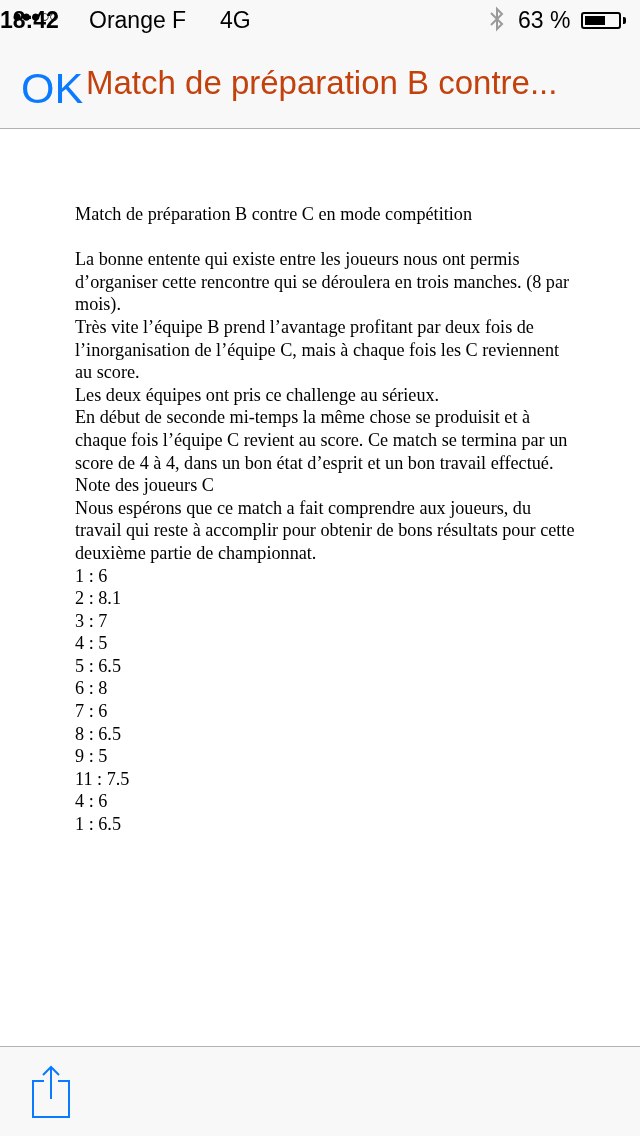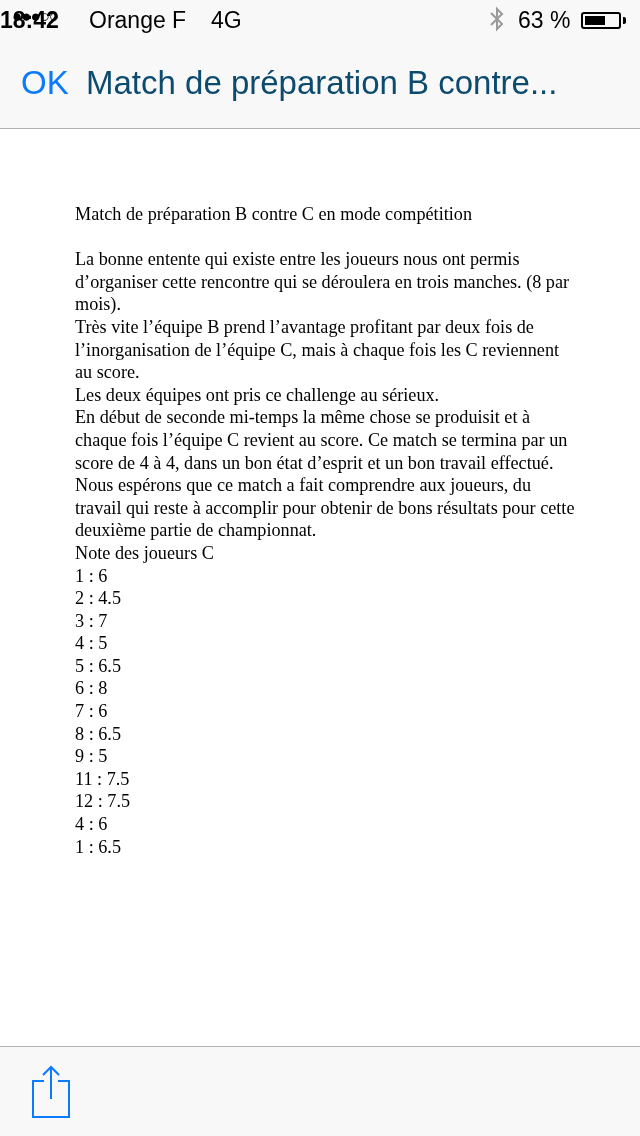--- a/index.html
+++ b/index.html
@@ -8,37 +8,37 @@
       background: #ffffff;
       font-family: "Liberation Sans", "DejaVu Sans", sans-serif;
     }
     .statusbar {
       position: absolute; left: 0; top: 0; width: 640px; height: 40px;
       background: #f8f8f8;
       font-size: 23px; color: #000;
     }
     .statusbar .signal { position: absolute; left: 12px; top: 7px; font-size: 17px; letter-spacing: -1px; }
     .statusbar .carrier { position: absolute; left: 89px; top: 7px; }
-    .statusbar .net { position: absolute; left: 211px; top: 7px; }
+    .statusbar .net { position: absolute; left: 220px; top: 7px; }
     .statusbar .time { position: absolute; left: 0; width: 589px; text-align: left; top: 7px; font-weight: bold; }
     .statusbar .bt { position: absolute; left: 488px; top: 5px; width: 18px; height: 28px; }
     .statusbar .pct { position: absolute; left: 518px; top: 7px; }
     .statusbar .battery { position: absolute; left: 581px; top: 12px; width: 40px; height: 17px; border: 2px solid #000; border-radius: 3px; box-sizing: border-box; }
     .statusbar .battery .fill { position: absolute; left: 2px; top: 2px; bottom: 2px; background: #000; }
     .statusbar .battery-tip { position: absolute; left: 623px; top: 17px; width: 3px; height: 7px; background: #000; border-radius: 0 2px 2px 0; }
 
     .navbar {
       position: absolute; left: 0; top: 40px; width: 640px; height: 88px;
       background: #f8f8f8; border-bottom: 1px solid #b2b2b2;
     }
     .navbar .ok {
-      position: absolute; left: 21px; top: 24px; font-size: 33px; color: #0a7aff; cursor: pointer;
+      position: absolute; left: 21px; top: 24px; font-size: 43px; color: #0a7aff; cursor: pointer;
     }
     .navbar .title {
-      position: absolute; left: 86px; top: 24px; font-size: 33px; color: #0c4a6e; font-weight: 500;
+      position: absolute; left: 86px; top: 24px; font-size: 33px; color: #c2410c; font-weight: 500;
       white-space: nowrap;
     }
 
     .content {
       position: absolute; left: 0; top: 129px; width: 576px; height: 917px; background: #fff;
     }
     .doc {
       position: absolute; left: 75px; top: 74px; width: 500px;
       font-family: "Liberation Serif", "DejaVu Serif", serif;
       font-size: 18.2px; line-height: 22.6px; color: #000;
@@ -76,33 +76,32 @@
 </div>
 
 <div class="content">
   <div class="doc">
     <p>Match de préparation B contre C en mode compétition</p>
     <div class="gap"></div>
     <p>La bonne entente qui existe entre les joueurs nous ont permis d’organiser cette rencontre qui se déroulera en trois manches. (8 par mois).</p>
     <p>Très vite l’équipe B prend l’avantage profitant par deux fois de l’inorganisation de l’équipe C, mais à chaque fois les C reviennent au score.</p>
     <p>Les deux équipes ont pris ce challenge au sérieux.</p>
     <p>En début de seconde mi-temps la même chose se produisit et à chaque fois l’équipe C revient au score. Ce match se termina par un score de 4 à 4, dans un bon état d’esprit et un bon travail effectué.</p>
+    <p>Note des joueurs C</p>
     <p>Nous espérons que ce match a fait comprendre aux joueurs, du travail qui reste à accomplir pour obtenir de bons résultats pour cette deuxième partie de championnat.</p>
-    <p>Note des joueurs C</p>
     <p>1 : 6</p>
-    <p>2 : 4.5</p>
+    <p>2 : 8.1</p>
     <p>3 : 7</p>
     <p>4 : 5</p>
     <p>5 : 6.5</p>
     <p>6 : 8</p>
     <p>7 : 6</p>
     <p>8 : 6.5</p>
     <p>9 : 5</p>
     <p>11 : 7.5</p>
-    <p>12 : 7.5</p>
     <p>4 : 6</p>
     <p>1 : 6.5</p>
   </div>
 </div>
 
 <div class="toolbar">
   <svg class="share" viewBox="0 0 44 54">
     <polyline points="14,16 3,16 3,52 39,52 39,16 28,16" fill="none" stroke="#0a7aff" stroke-width="2"></polyline>
     <line x1="21" y1="2" x2="21" y2="34" stroke="#0a7aff" stroke-width="2"></line>
     <polyline points="13,10 21,2 29,10" fill="none" stroke="#0a7aff" stroke-width="2"></polyline>

